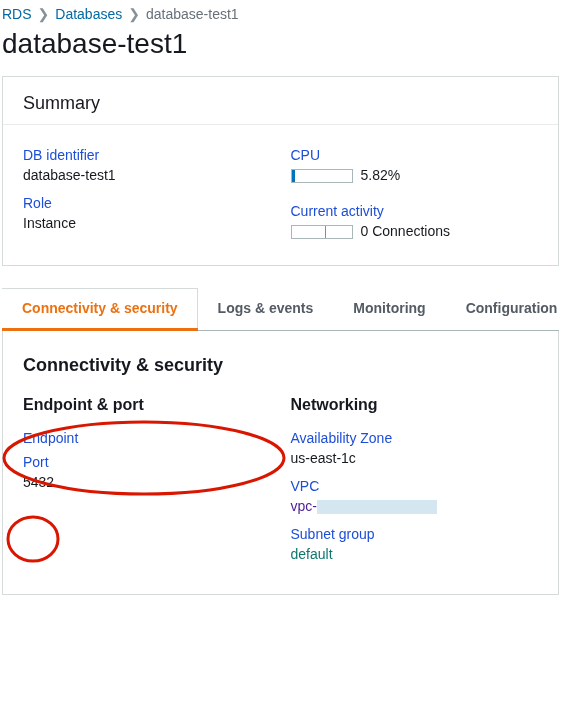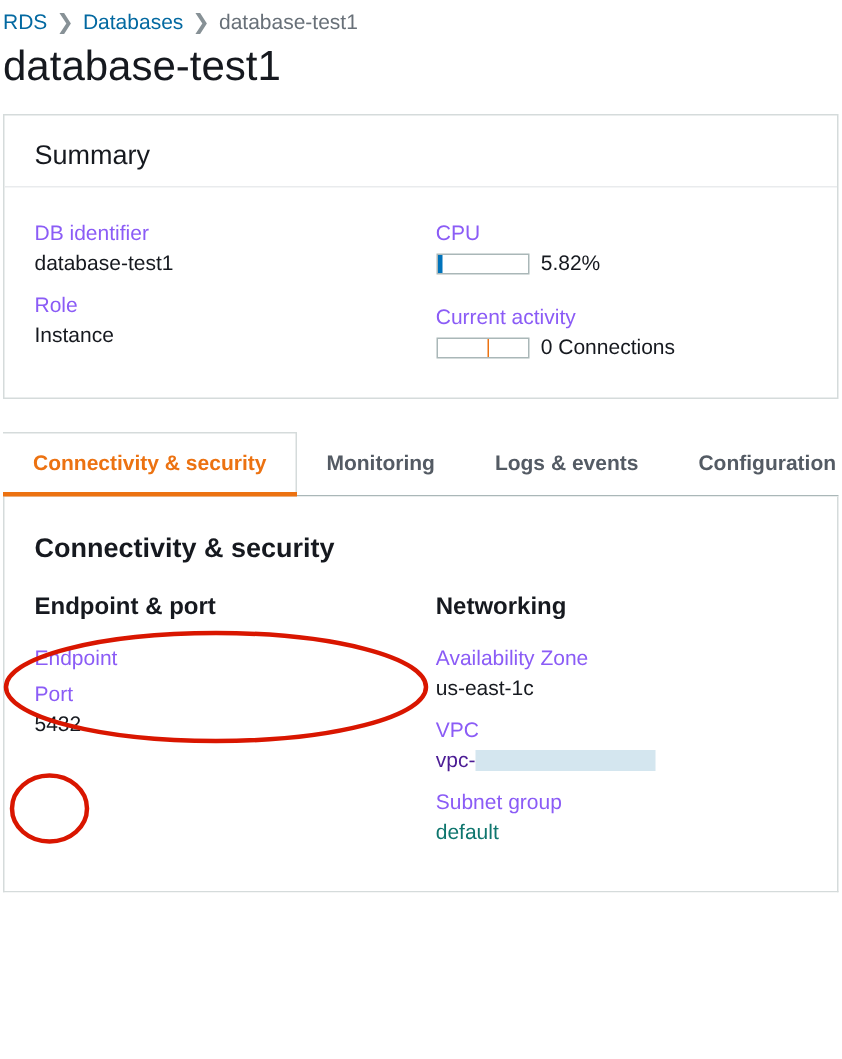--- a/index.html
+++ b/index.html
@@ -6,21 +6,21 @@
 body{width:561px}
 .breadcrumb{display:flex;align-items:center;gap:6px;padding:6px 2px 2px 2px;font-size:14px}
 .breadcrumb a{color:#0369a1;text-decoration:none}
 .breadcrumb .sep{color:#879196;font-size:14px}
 .breadcrumb .cur{color:#687078}
 h1{font-size:28px;font-weight:400;margin:4px 0 16px 2px}
 .panel{border:1px solid #d5dbdb;margin:0 2px 22px 2px;background:#fff}
 .panel-title{font-size:18px;font-weight:400;padding:16px 20px 10px 20px;border-bottom:1px solid #e9ebed}
 .panel-body{padding:14px 20px;display:flex;gap:20px}
 .col{flex:1}
-.label{color:#8b5cf6;font-size:14px;margin-top:8px}
+.label{color:#1d4ed8;font-size:14px;margin-top:8px}
 .val{color:#16191f;font-size:14px;margin-top:4px;margin-bottom:12px}
 .bar-wrap{display:inline-flex;align-items:flex-end;gap:8px;margin-top:4px;margin-bottom:12px}
 .bar{width:60px;height:12px;border:1px solid #aab7b8;position:relative;background:#fff}
 .bar .fill{position:absolute;top:0;bottom:0;left:0;background:#0073bb}
 .bar .tick{position:absolute;top:0;bottom:0;width:1px;background:#ec7211}
 .tabs{display:flex;border-bottom:1px solid #aab7b8;margin:0 2px}
 .tab{padding:12px 20px;font-size:14px;color:#545b64;font-weight:700;white-space:nowrap;cursor:pointer}
 .tab.active{color:#ec7211;border-bottom:3px solid #ec7211;margin-bottom:-1px;position:relative}
 .tab.active::before{content:"";position:absolute;left:0;right:0;top:0;border-top:1px solid #d5dbdb}
 .tab.active::after{content:"";position:absolute;right:0;top:0;bottom:0;border-right:1px solid #d5dbdb}
@@ -71,22 +71,22 @@
             <div class="tick" id="act-tick" style="left: 55%;"></div>
           </div>
         <span>0 Connections</span>
       </div>
     </div>
   </div>
 </div>
 
 <div class="tabs" id="tabs">
     <div class="tab active">Connectivity &amp; security</div>
+    <div class="tab">Logs &amp; events</div>
     <div class="tab">Monitoring</div>
-    <div class="tab">Logs &amp; events</div>
     <div class="tab">Configuration</div>
   </div>
 
 <div class="cs-panel">
   <div class="cs-title">Connectivity &amp; security</div>
   <div class="cs-body rel">
     <div class="cs-col">
       <div class="sub-h">Endpoint &amp; port</div>
       <div class="label">Endpoint</div>
       <div class="label">Port</div>

